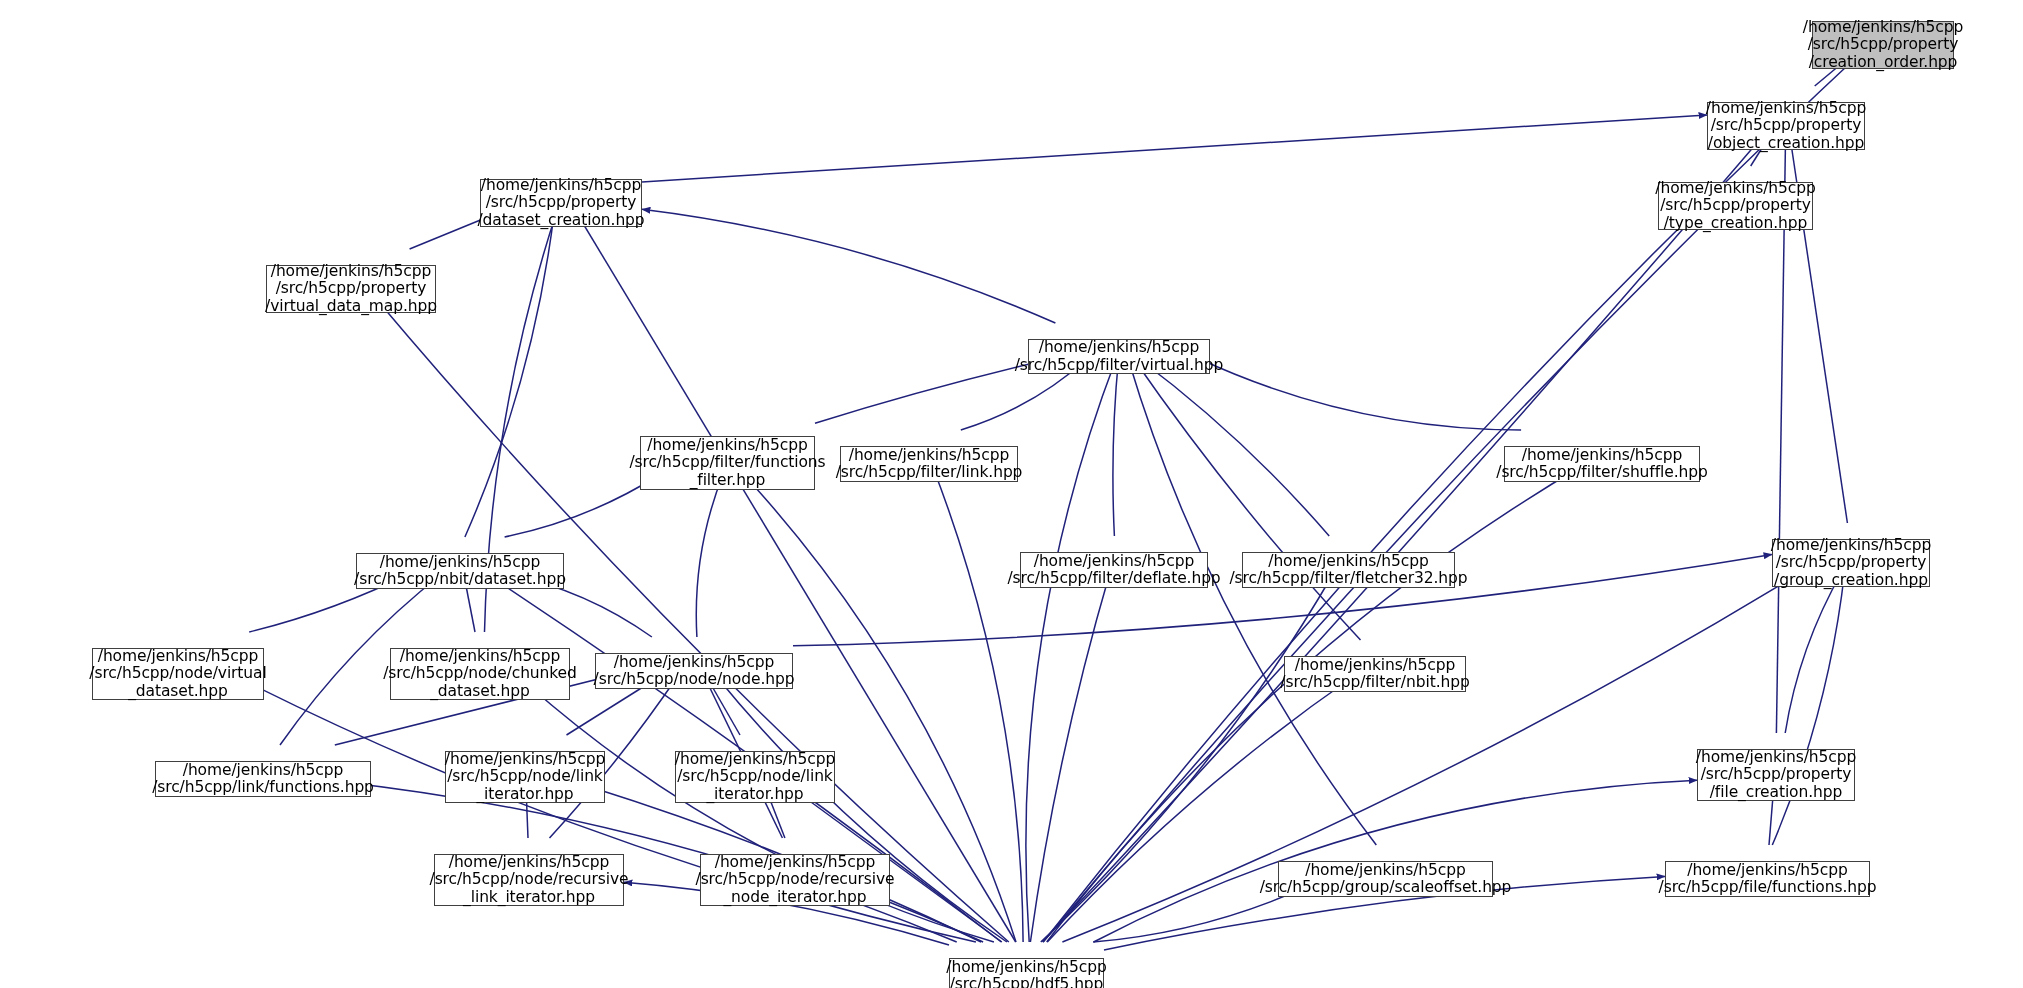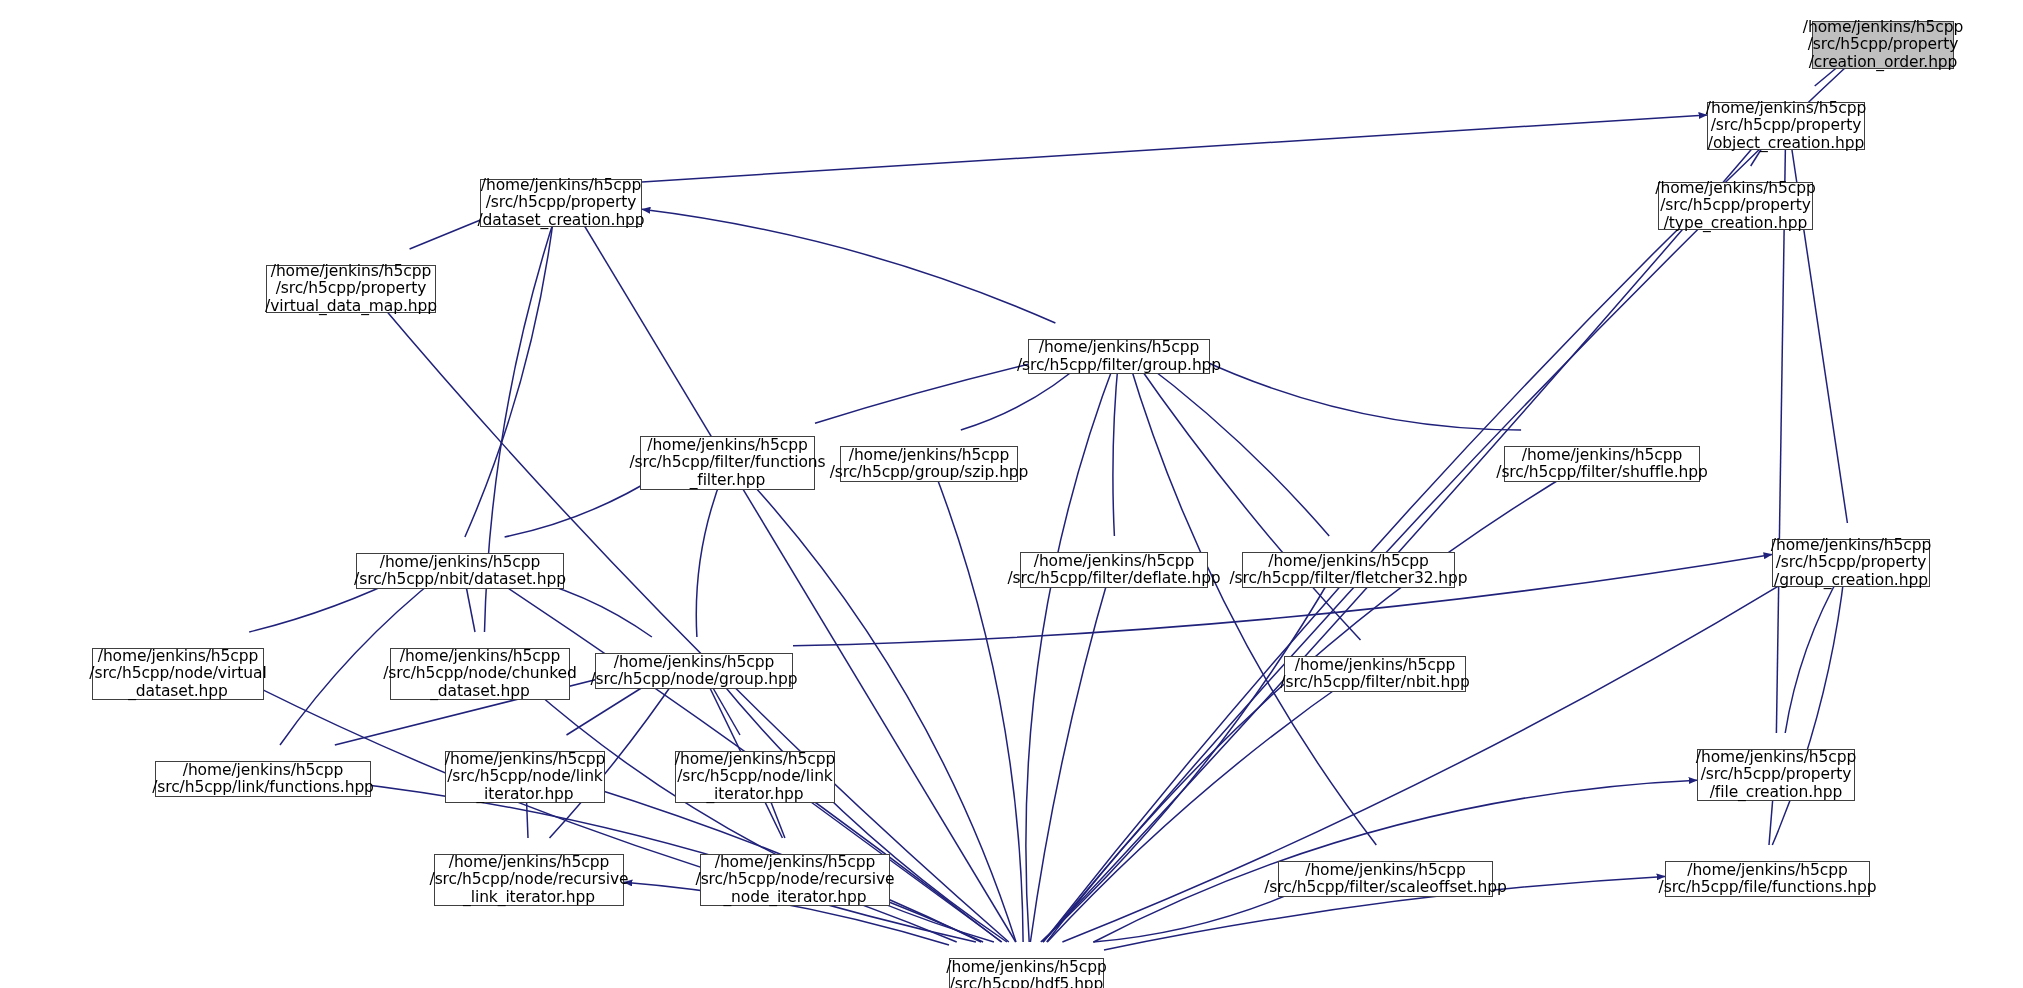--- a/index.html
+++ b/index.html
@@ -124,35 +124,35 @@
         <path d="M 1104.0 949.9 Q 1381.8 892.6 1665.0 876.4" marker-end="url(#arrowhead)"></path>
         <path d="M 1008.8 942.0 Q 666.7 644.0 374.6 297.0" marker-end="url(#arrowhead)"></path>
       </g>
   </svg>
   <div id="node-layer">
       <div class="node highlight" style="left: 1812px; top: 5px; width: 142px; height: 48px;"><span class="line">/home/jenkins/h5cpp</span><span class="line">/src/h5cpp/property</span><span class="line">/creation_order.hpp</span></div>
       <div class="node" style="left: 1707px; top: 86px; width: 158px; height: 48px;"><span class="line">/home/jenkins/h5cpp</span><span class="line">/src/h5cpp/property</span><span class="line">/object_creation.hpp</span></div>
       <div class="node" style="left: 480px; top: 163px; width: 162px; height: 48px;"><span class="line">/home/jenkins/h5cpp</span><span class="line">/src/h5cpp/property</span><span class="line">/dataset_creation.hpp</span></div>
       <div class="node" style="left: 1658px; top: 166px; width: 155px; height: 48px;"><span class="line">/home/jenkins/h5cpp</span><span class="line">/src/h5cpp/property</span><span class="line">/type_creation.hpp</span></div>
       <div class="node" style="left: 266px; top: 249px; width: 170px; height: 48px;"><span class="line">/home/jenkins/h5cpp</span><span class="line">/src/h5cpp/property</span><span class="line">/virtual_data_map.hpp</span></div>
-      <div class="node" style="left: 1028px; top: 323px; width: 182px; height: 35px;"><span class="line">/home/jenkins/h5cpp</span><span class="line">/src/h5cpp/filter/group.hpp</span></div>
+      <div class="node" style="left: 1028px; top: 323px; width: 182px; height: 35px;"><span class="line">/home/jenkins/h5cpp</span><span class="line">/src/h5cpp/filter/virtual.hpp</span></div>
       <div class="node" style="left: 640px; top: 420px; width: 175px; height: 54px;"><span class="line">/home/jenkins/h5cpp</span><span class="line">/src/h5cpp/filter/functions</span><span class="line">_filter.hpp</span></div>
-      <div class="node" style="left: 840px; top: 430px; width: 178px; height: 36px;"><span class="line">/home/jenkins/h5cpp</span><span class="line">/src/h5cpp/group/szip.hpp</span></div>
+      <div class="node" style="left: 840px; top: 430px; width: 178px; height: 36px;"><span class="line">/home/jenkins/h5cpp</span><span class="line">/src/h5cpp/filter/link.hpp</span></div>
       <div class="node" style="left: 1504px; top: 430px; width: 196px; height: 36px;"><span class="line">/home/jenkins/h5cpp</span><span class="line">/src/h5cpp/filter/shuffle.hpp</span></div>
       <div class="node" style="left: 1020px; top: 536px; width: 188px; height: 36px;"><span class="line">/home/jenkins/h5cpp</span><span class="line">/src/h5cpp/filter/deflate.hpp</span></div>
       <div class="node" style="left: 1242px; top: 536px; width: 213px; height: 36px;"><span class="line">/home/jenkins/h5cpp</span><span class="line">/src/h5cpp/filter/fletcher32.hpp</span></div>
       <div class="node" style="left: 1772px; top: 523px; width: 158px; height: 48px;"><span class="line">/home/jenkins/h5cpp</span><span class="line">/src/h5cpp/property</span><span class="line">/group_creation.hpp</span></div>
       <div class="node" style="left: 356px; top: 537px; width: 208px; height: 36px;"><span class="line">/home/jenkins/h5cpp</span><span class="line">/src/h5cpp/nbit/dataset.hpp</span></div>
       <div class="node" style="left: 92px; top: 632px; width: 172px; height: 52px;"><span class="line">/home/jenkins/h5cpp</span><span class="line">/src/h5cpp/node/virtual</span><span class="line">_dataset.hpp</span></div>
       <div class="node" style="left: 390px; top: 632px; width: 180px; height: 52px;"><span class="line">/home/jenkins/h5cpp</span><span class="line">/src/h5cpp/node/chunked</span><span class="line">_dataset.hpp</span></div>
-      <div class="node" style="left: 595px; top: 637px; width: 198px; height: 36px;"><span class="line">/home/jenkins/h5cpp</span><span class="line">/src/h5cpp/node/group.hpp</span></div>
+      <div class="node" style="left: 595px; top: 637px; width: 198px; height: 36px;"><span class="line">/home/jenkins/h5cpp</span><span class="line">/src/h5cpp/node/node.hpp</span></div>
       <div class="node" style="left: 1284px; top: 640px; width: 182px; height: 36px;"><span class="line">/home/jenkins/h5cpp</span><span class="line">/src/h5cpp/filter/nbit.hpp</span></div>
       <div class="node" style="left: 155px; top: 745px; width: 216px; height: 36px;"><span class="line">/home/jenkins/h5cpp</span><span class="line">/src/h5cpp/link/functions.hpp</span></div>
       <div class="node" style="left: 445px; top: 735px; width: 160px; height: 52px;"><span class="line">/home/jenkins/h5cpp</span><span class="line">/src/h5cpp/node/link</span><span class="line">_iterator.hpp</span></div>
       <div class="node" style="left: 675px; top: 735px; width: 160px; height: 52px;"><span class="line">/home/jenkins/h5cpp</span><span class="line">/src/h5cpp/node/link</span><span class="line">_iterator.hpp</span></div>
       <div class="node" style="left: 1697px; top: 733px; width: 158px; height: 52px;"><span class="line">/home/jenkins/h5cpp</span><span class="line">/src/h5cpp/property</span><span class="line">/file_creation.hpp</span></div>
       <div class="node" style="left: 434px; top: 838px; width: 190px; height: 52px;"><span class="line">/home/jenkins/h5cpp</span><span class="line">/src/h5cpp/node/recursive</span><span class="line">_link_iterator.hpp</span></div>
       <div class="node" style="left: 700px; top: 838px; width: 190px; height: 52px;"><span class="line">/home/jenkins/h5cpp</span><span class="line">/src/h5cpp/node/recursive</span><span class="line">_node_iterator.hpp</span></div>
-      <div class="node" style="left: 1278px; top: 845px; width: 215px; height: 36px;"><span class="line">/home/jenkins/h5cpp</span><span class="line">/src/h5cpp/filter/scaleoffset.hpp</span></div>
+      <div class="node" style="left: 1278px; top: 845px; width: 215px; height: 36px;"><span class="line">/home/jenkins/h5cpp</span><span class="line">/src/h5cpp/group/scaleoffset.hpp</span></div>
       <div class="node" style="left: 1665px; top: 845px; width: 205px; height: 36px;"><span class="line">/home/jenkins/h5cpp</span><span class="line">/src/h5cpp/file/functions.hpp</span></div>
       <div class="node" style="left: 949px; top: 942px; width: 155px; height: 36px;"><span class="line">/home/jenkins/h5cpp</span><span class="line">/src/h5cpp/hdf5.hpp</span></div>
     </div>
 </div>
 
 </body></html>

